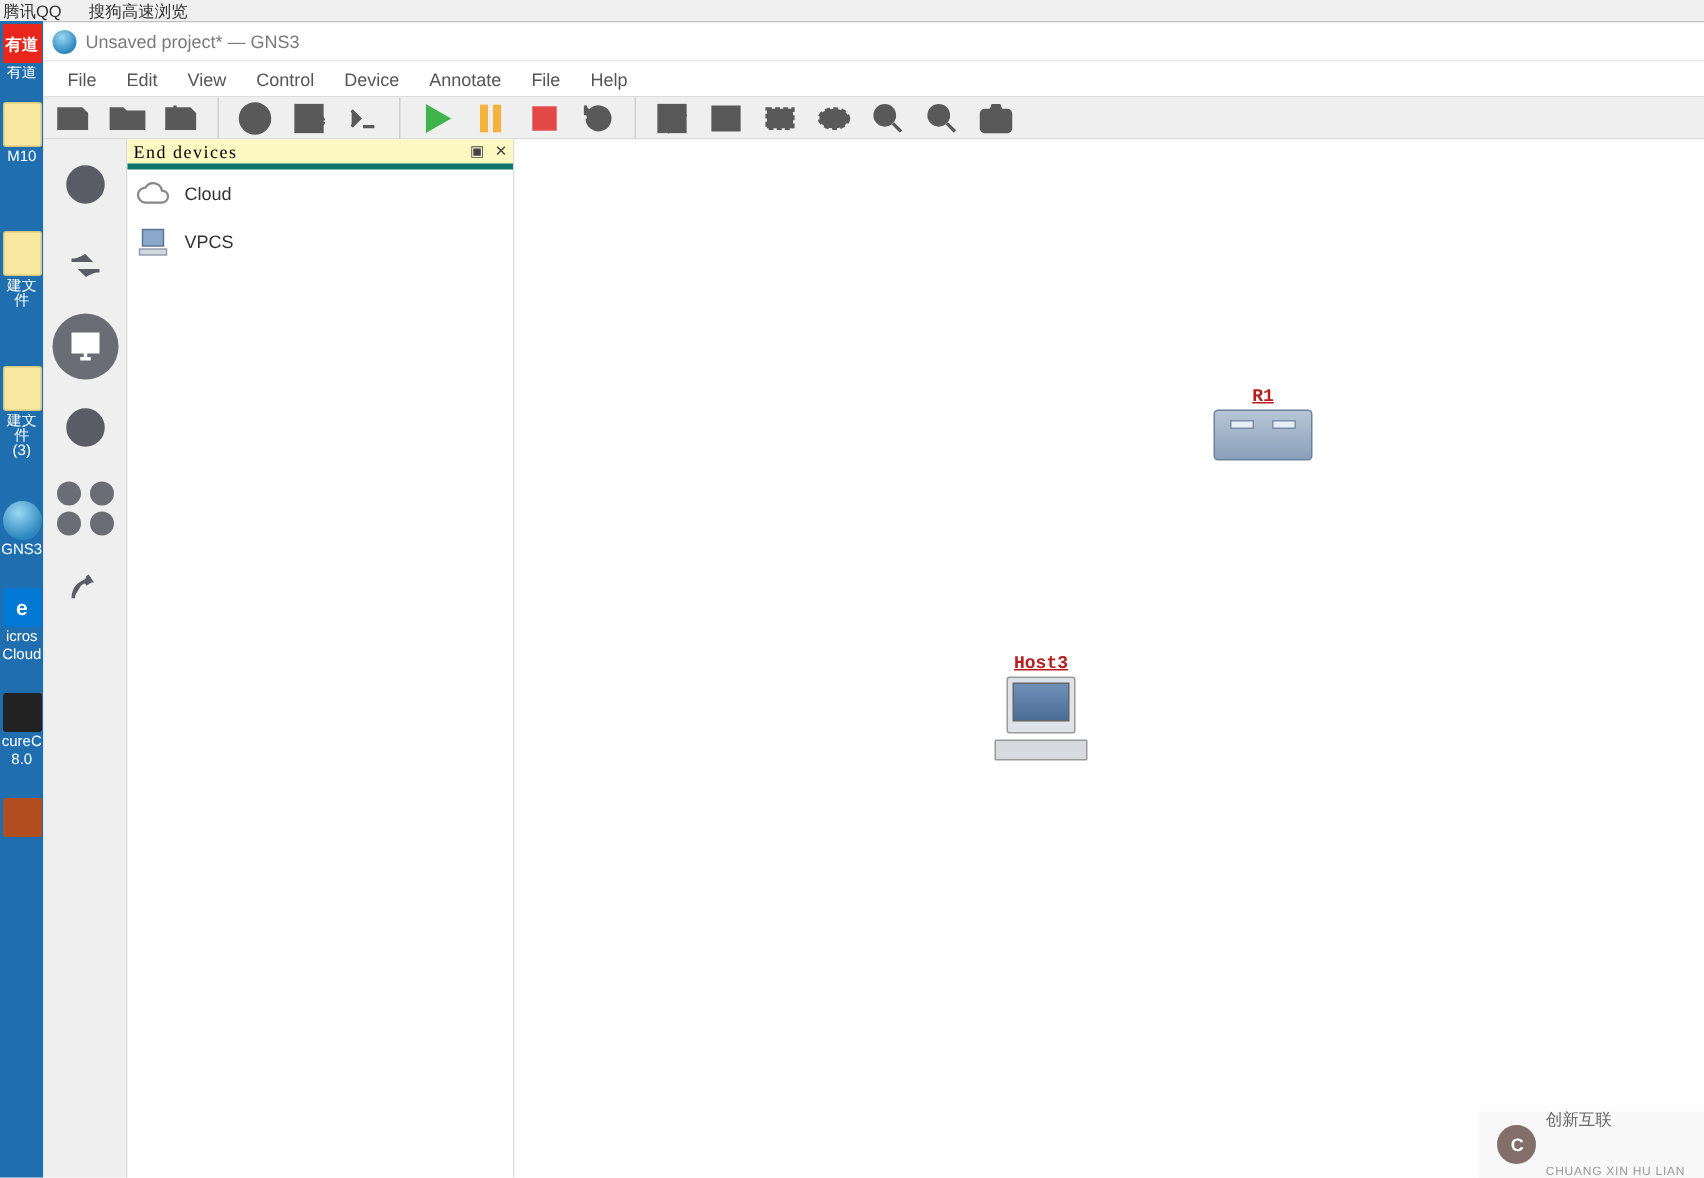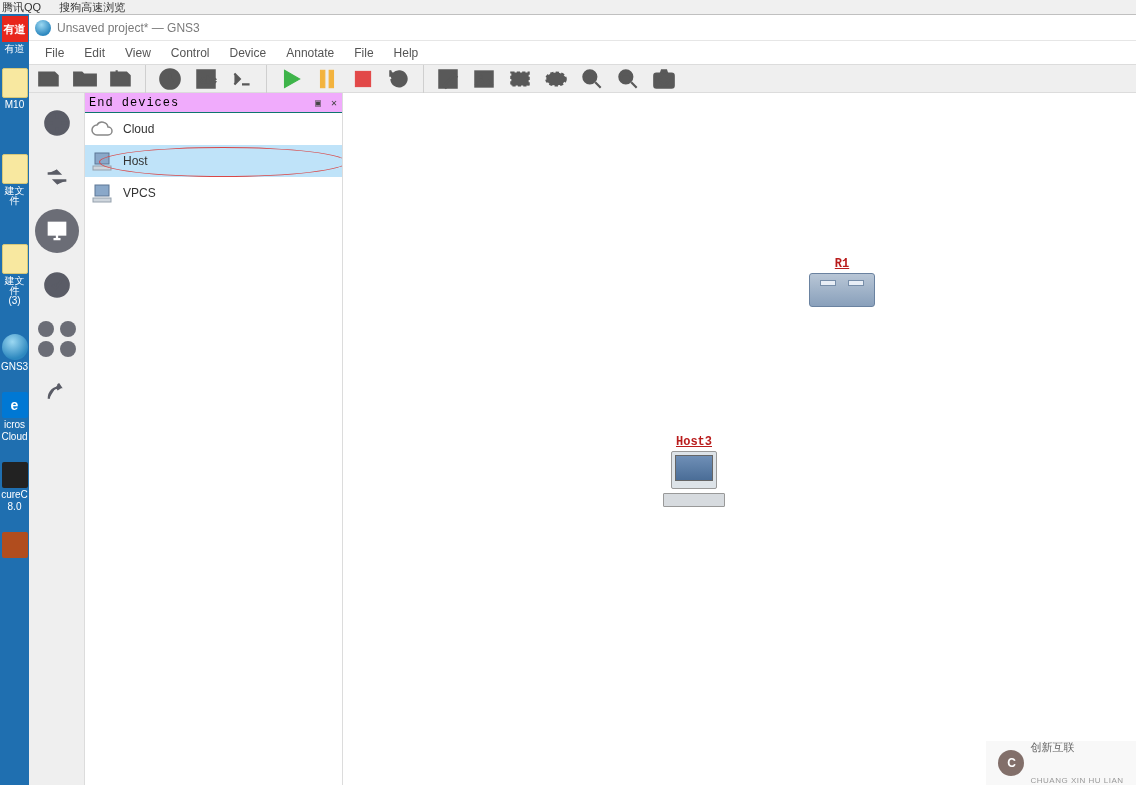--- a/index.html
+++ b/index.html
@@ -169,24 +169,24 @@
 
     
     .dock {
       width: 258px;
       background: #ffffff;
       border-right: 1px solid #dcdcdc;
       display: flex; flex-direction: column;
     }
     .dock-header {
       height: 20px;
-      background: #f0abfc;
+      background: #fef9c3;
       display:flex; align-items:center;
-      border-bottom: 1px solid #0f766e;
-      font-family: Liberation Mono, monospace;
+      border-bottom: 4px solid #0f766e;
+      font-family: Liberation Serif, serif;
     }
     .dock-title { flex:1; padding-left: 4px; font-size:12px; letter-spacing:1px; color:#000; }
     .dock-ctrl {
       width:16px;height:16px;display:flex;align-items:center;justify-content:center;
       font-size:10px;color:#444;cursor:default;
     }
     .device-list { flex:1; overflow:auto; }
     .device-row {
       height:32px;display:flex;align-items:center;gap:8px;padding-left:4px;
       font-size:12px;color:#333;
@@ -488,30 +488,20 @@
       </div>
       <div class="device-list">
         <div class="device-row">
           <span class="dev-icon">
             <svg viewBox="0 0 24 24" width="24" height="24">
                 <path d="M7 18a5 5 0 010-10 6 6 0 0111 2 4 4 0 010 8H7z" fill="none" stroke="#888" stroke-width="1.5"></path>
               </svg>
           </span>
           <span>Cloud</span>
         </div>
-        <div class="device-row selected">
-          <span class="ellipse-mark"></span>
-          <span class="dev-icon">
-            <svg viewBox="0 0 24 24" width="24" height="24">
-                <rect x="5" y="4" width="14" height="11" fill="#8aa8c9" stroke="#5c7795"></rect>
-                <rect x="3" y="17" width="18" height="4" fill="#cfd6dd" stroke="#95a1ad"></rect>
-              </svg>
-          </span>
-          <span>Host</span>
-        </div>
         <div class="device-row">
           <span class="dev-icon">
             <svg viewBox="0 0 24 24" width="24" height="24">
                 <rect x="5" y="4" width="14" height="11" fill="#8aa8c9" stroke="#5c7795"></rect>
                 <rect x="3" y="17" width="18" height="4" fill="#cfd6dd" stroke="#95a1ad"></rect>
               </svg>
           </span>
           <span>VPCS</span>
         </div>
       </div>

